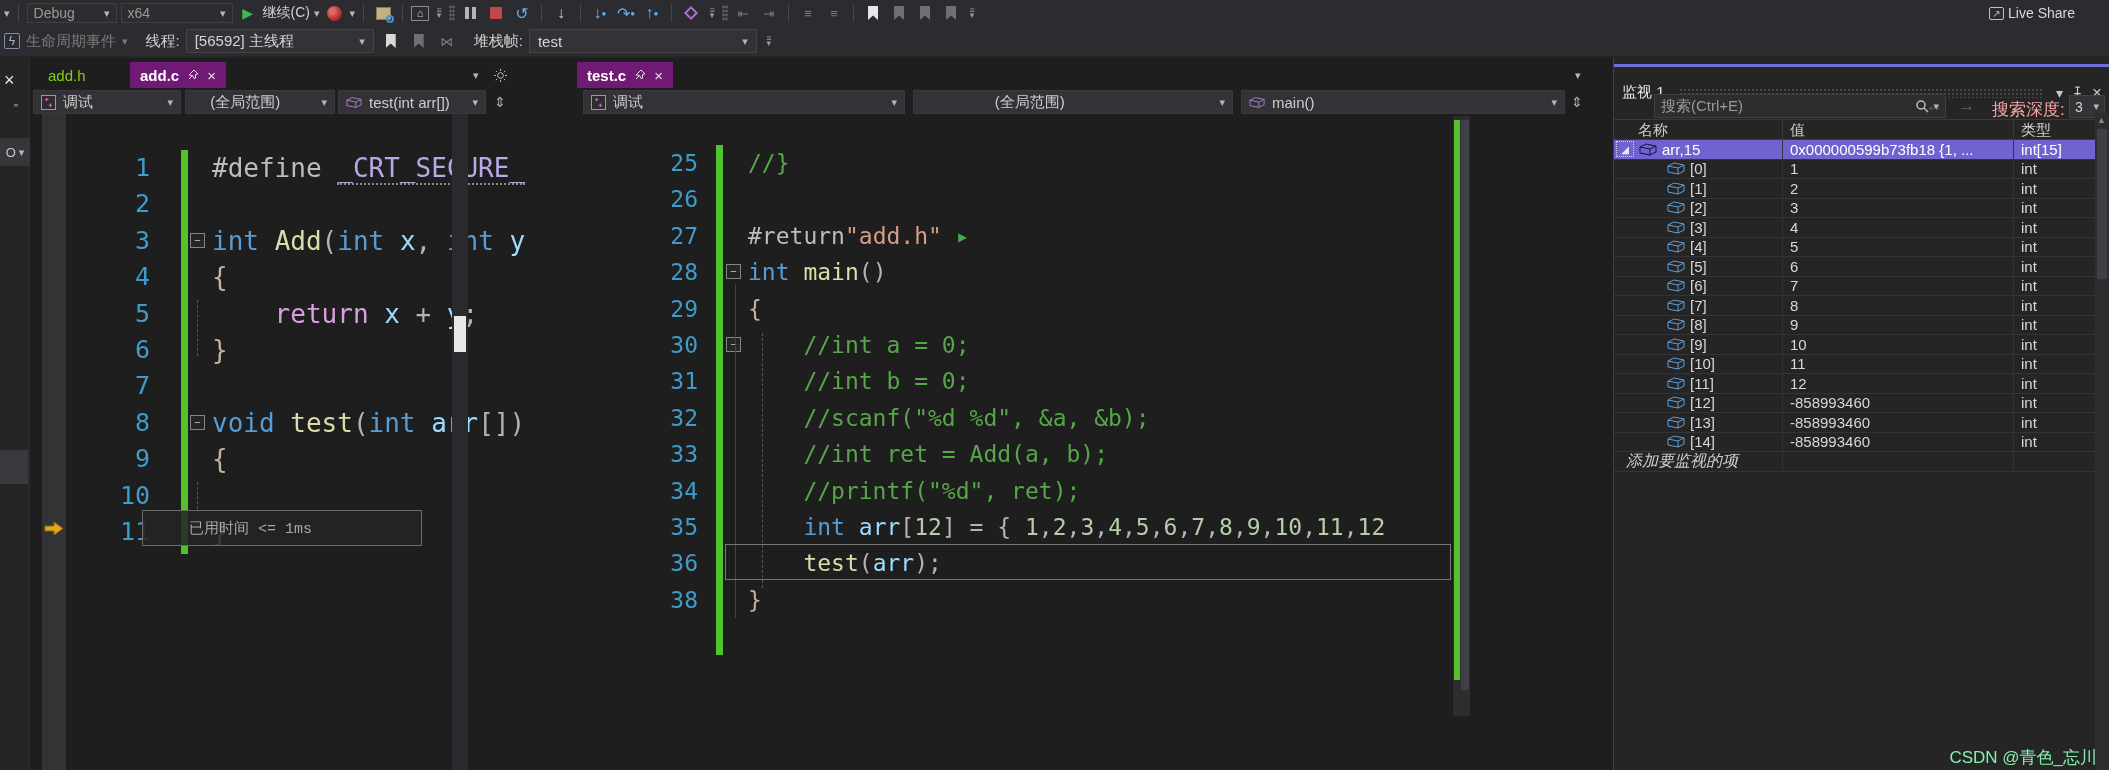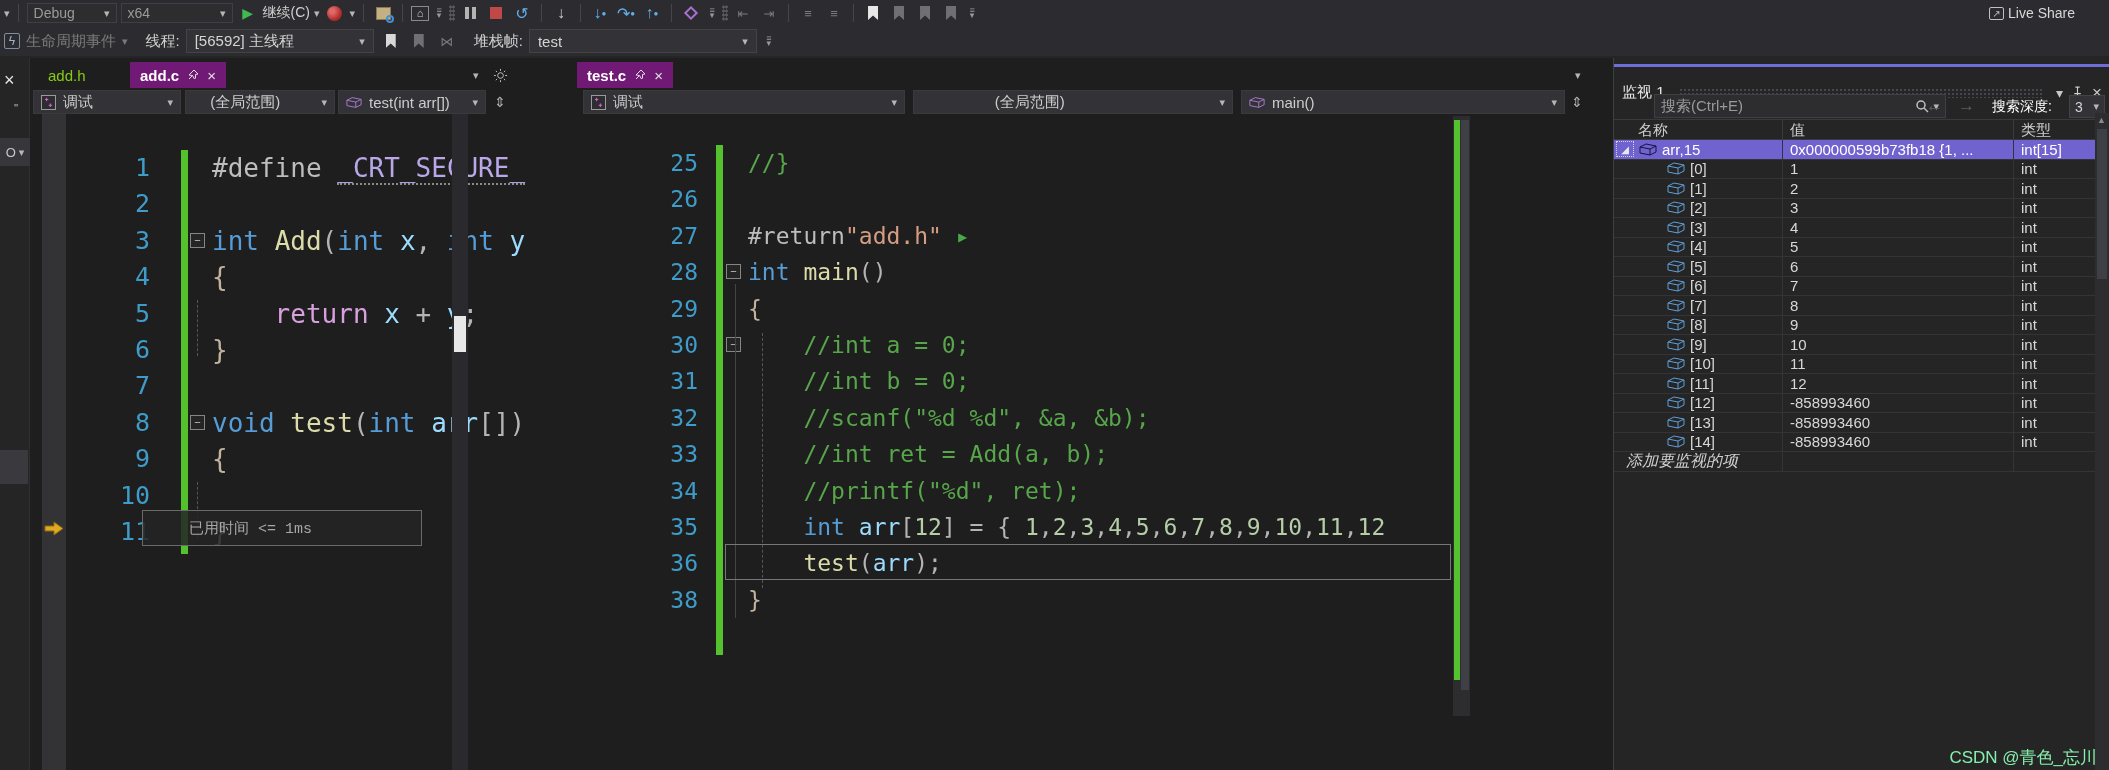--- a/index.html
+++ b/index.html
@@ -119,21 +119,21 @@
   #watch .title { position:absolute; left:0; top:9px; width:496px; height:25px; display:flex;
                   align-items:center; padding:0 8px; gap:8px; color:#e8e8e8; font-size:15px;margin-top:13px; }
   #watch .grip { flex:1; height:10px; margin:0 6px;
                  background:radial-gradient(#46464e 1px, transparent 1.3px); background-size:4px 4px; }
   #watch .ticon { color:#c8c8c8; font-size:14px; }
   #watch .search { position:absolute; left:4px; top:36px; width:292px; height:24px; background:#2d2d30;
                    border:1px solid #3f3f46; color:#9a9a9a; font-size:15px; display:flex; align-items:center;
                    padding:0 6px;margin-left:36px; }
   #watch .search .mag { margin-left:auto; display:flex; align-items:center; gap:4px; }
   #watch .navarr { position:absolute; top:38px; color:#5f5f66; font-size:17px; }
-  #watch .depthlabel { position:absolute; left:378px; top:40px; color:#ffffff; font-size:14px; }
+  #watch .depthlabel { position:absolute; left:378px; top:40px; color:#fca5a5; font-size:17px; }
   #watch .depthbox { position:absolute; left:455px; top:37px; width:36px; height:23px; background:#333337;
                      border:1px solid #434346; color:#d4d4d4; font-size:14px; display:flex;
                      align-items:center; padding:0 5px; gap:6px; }
   #watch .hdr { position:absolute; left:0; top:61px; width:482px; height:21px; display:flex;
                 color:#cfcfcf; font-size:15px; border-top:1px solid #3a3a3e; border-bottom:1px solid #3a3a3e; }
   #watch .hdr div { border-right:1px solid #3a3a3e; padding:1px 0 0 24px; }
   #watch .hdr .c1 { width:169px; } #watch .hdr .c2 { width:231px; padding-left:7px; }
   #watch .hdr .c3 { flex:1; padding-left:7px; }
   #wrows { position:absolute; left:0; top:82px; width:482px; }
   .wrow { display:flex; height:19.5px; border-bottom:1px solid #333338; color:#d8d8d8; font-size:15px; }

